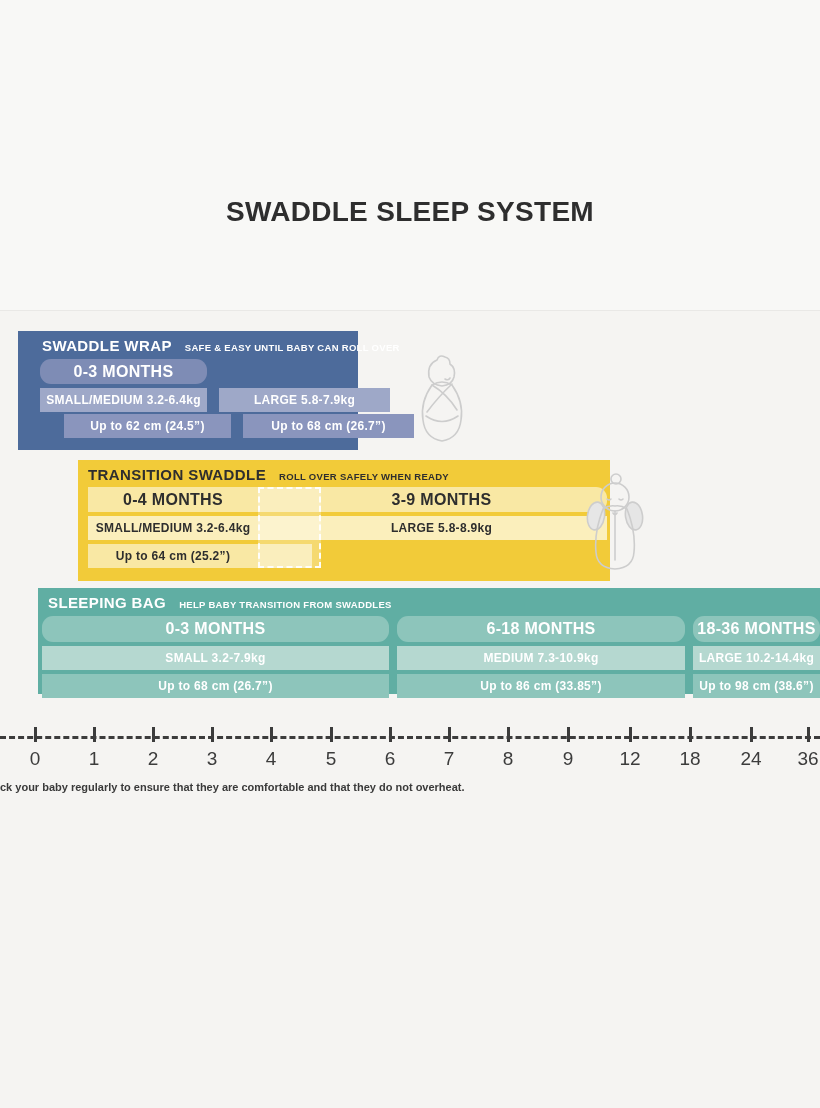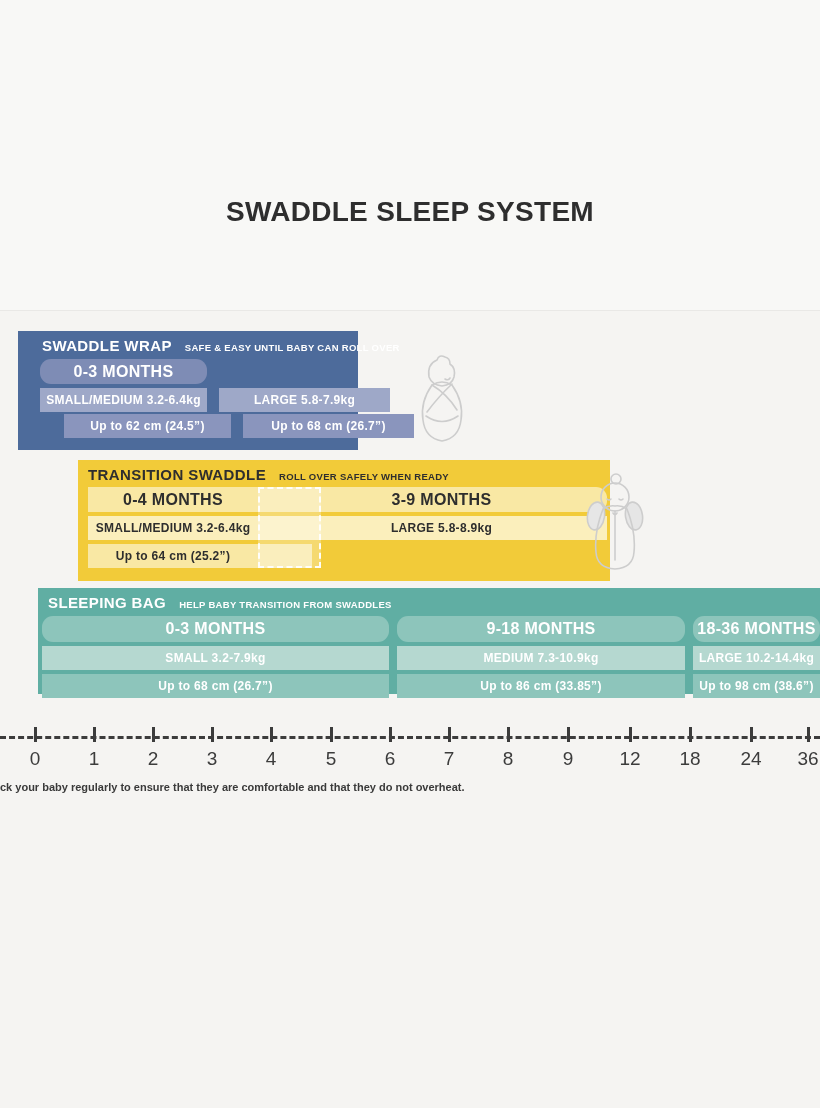--- a/index.html
+++ b/index.html
@@ -126,21 +126,21 @@
       <path d="M 30 43 q 2 3 4 0"></path>
     </svg>
   </div>
 
   <section class="panel panel-teal">
     <div class="panel-header">
       <span class="panel-title">SLEEPING BAG</span>
       <span class="panel-subtitle">HELP BABY TRANSITION FROM SWADDLES</span>
     </div>
     <div class="cell months row1 c1">0-3 MONTHS</div>
-    <div class="cell months row1 c2">9-18 MONTHS</div>
+    <div class="cell months row1 c2">6-18 MONTHS</div>
     <div class="cell months row1 c3">18-36 MONTHS</div>
     <div class="cell row2 c1">SMALL 3.2-7.9kg</div>
     <div class="cell row2 c2">MEDIUM 7.3-10.9kg</div>
     <div class="cell row2 c3">LARGE 10.2-14.4kg</div>
     <div class="cell row3 c1">Up to 68 cm (26.7”)</div>
     <div class="cell row3 c2">Up to 86 cm (33.85”)</div>
     <div class="cell row3 c3">Up to 98 cm (38.6”)</div>
   </section>
 
   <div class="ruler">

